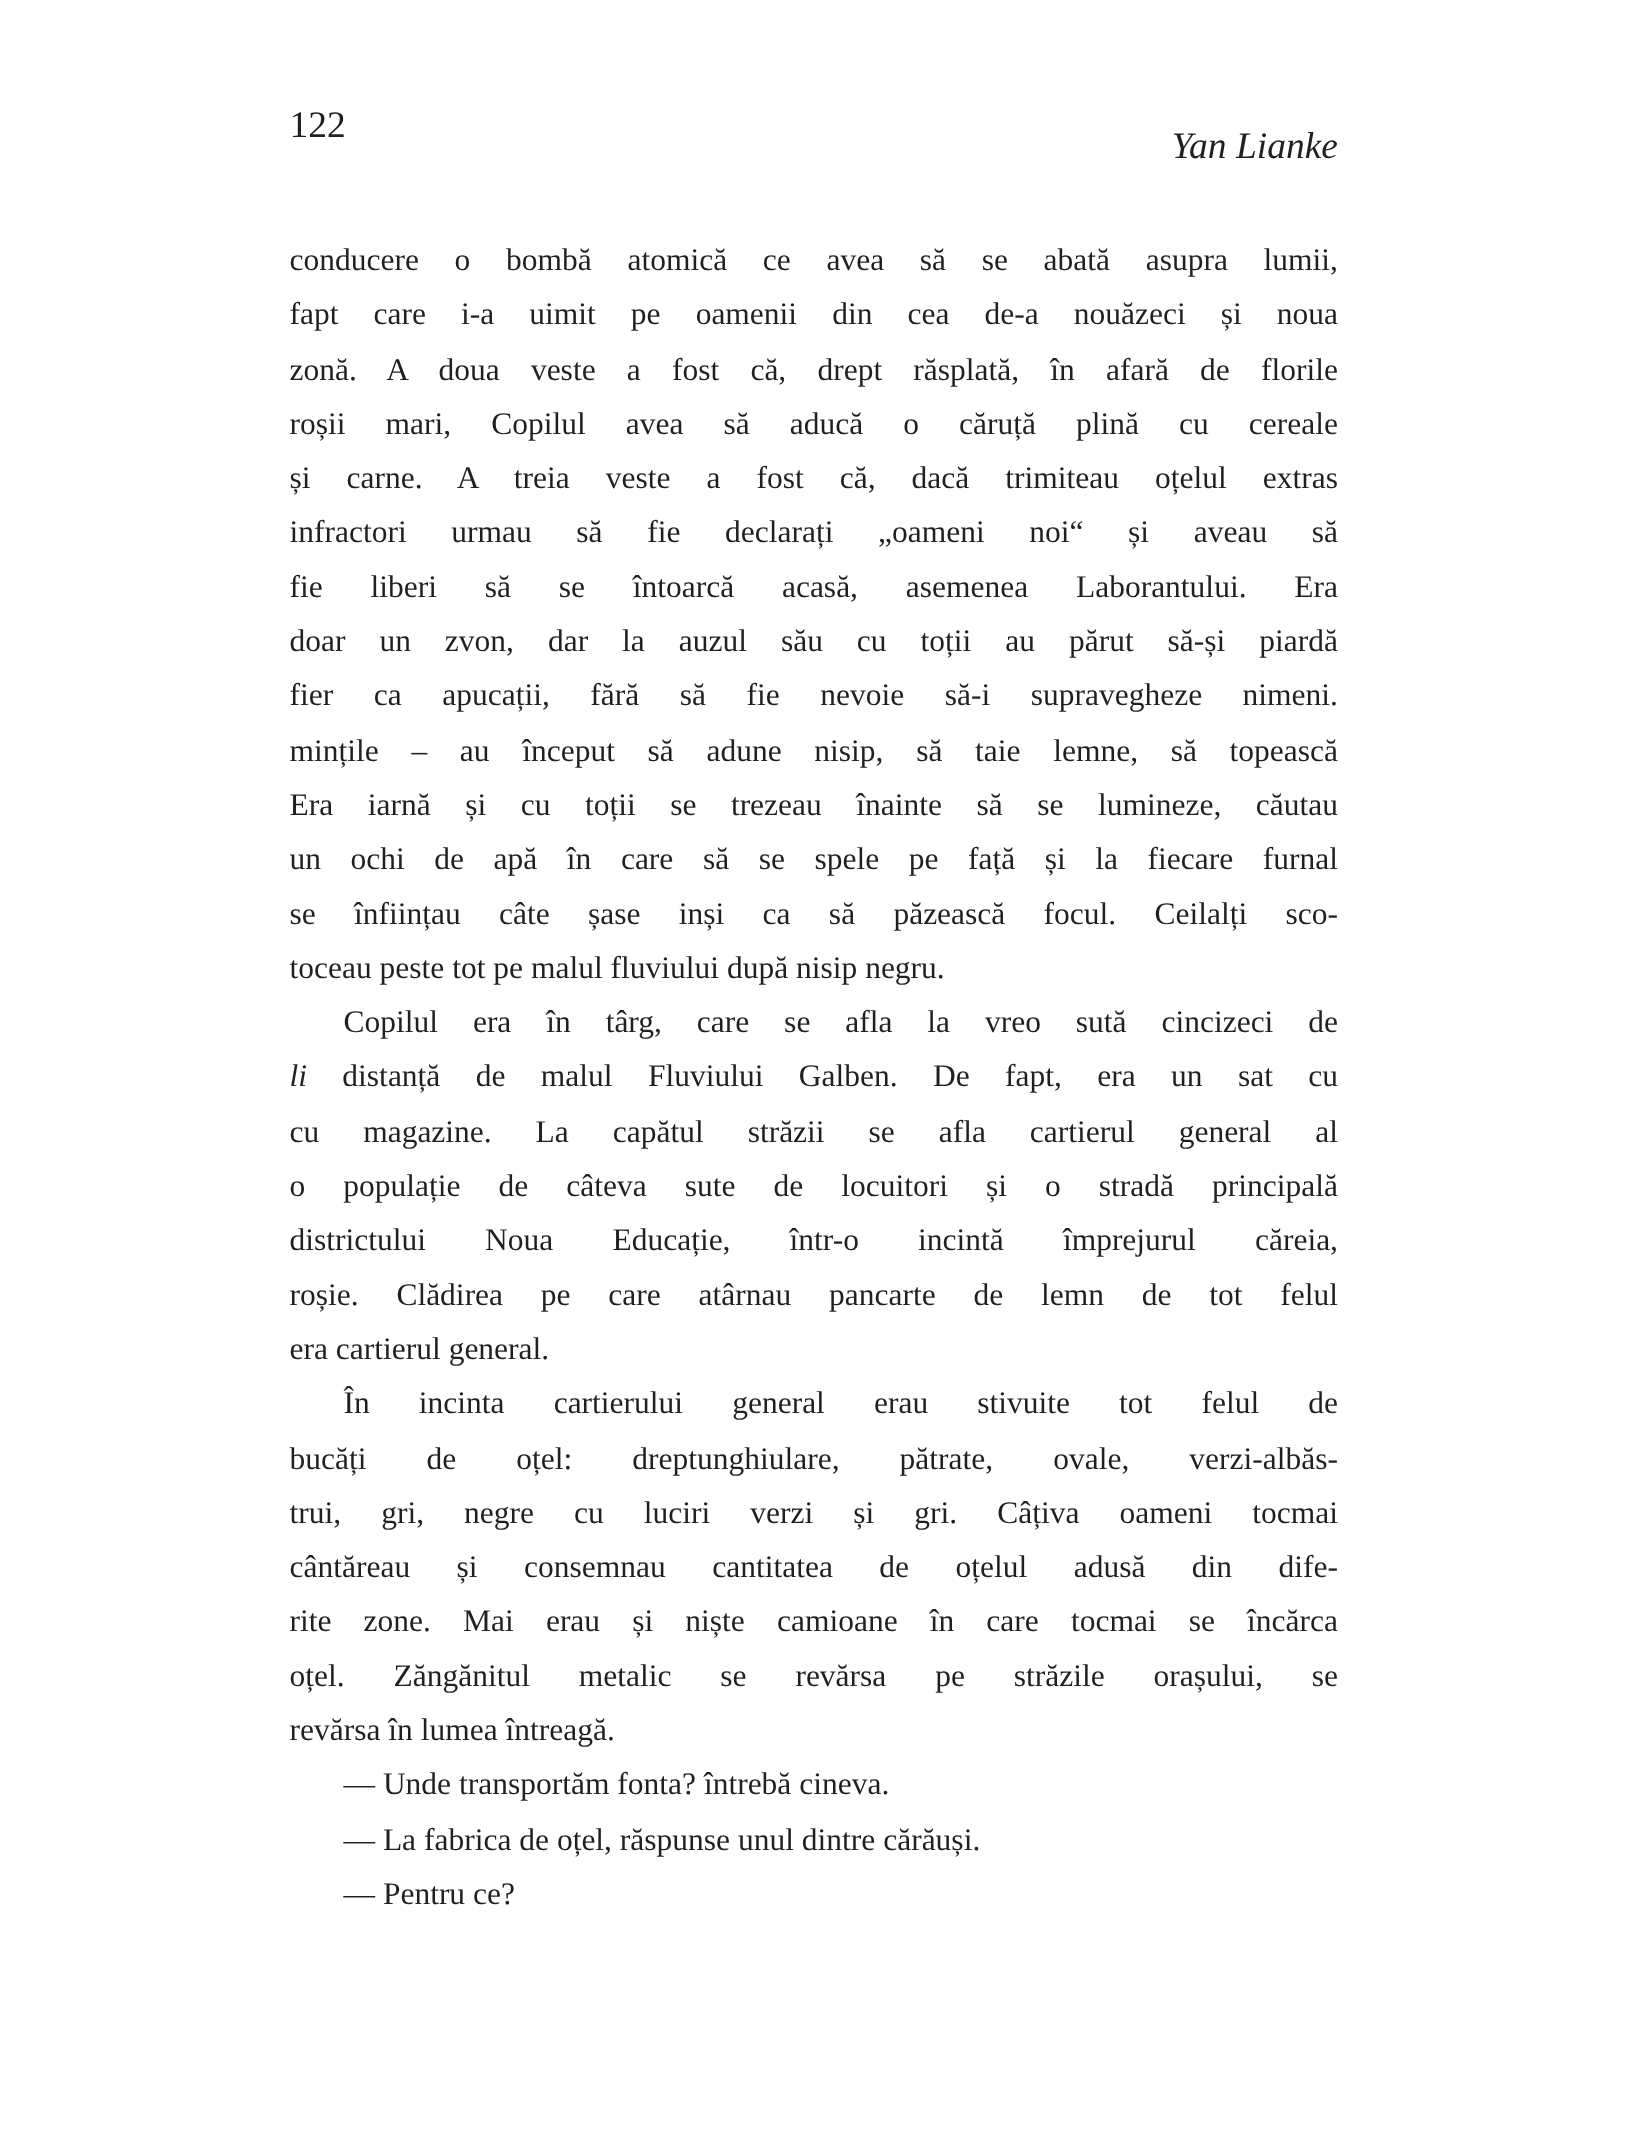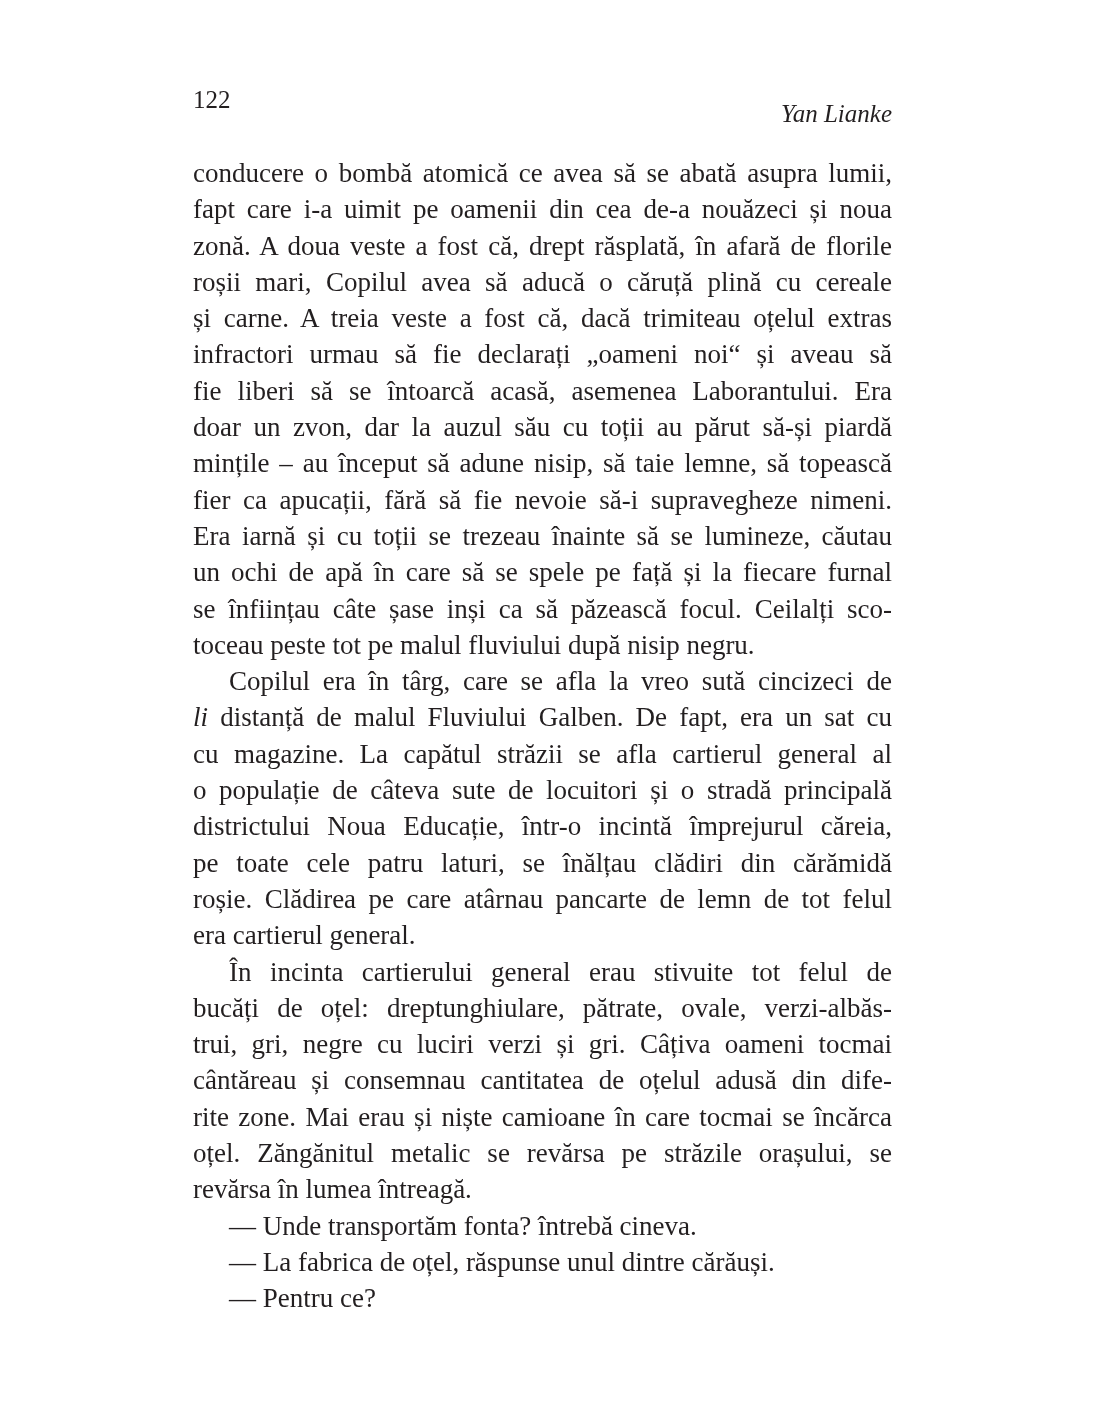--- a/index.html
+++ b/index.html
@@ -10,21 +10,21 @@
     body {
       width: 1100px;
       height: 1422px;
       position: relative;
       overflow: hidden;
       font-family: "Liberation Serif", "DejaVu Serif", serif;
       color: #231f20;
     }
     .running-head {
       position: absolute;
-      top: 82px;
+      top: 66px;
       left: 193px;
       width: 699px;
       height: 36px;
       font-size: 25px;
       line-height: 36px;
       text-align: right;
     }
     .page-number {
       position: absolute;
       left: 0;
@@ -35,21 +35,21 @@
       right: 0;
       top: 0;
       font-style: italic;
       margin-top: 14px;
     }
     .body-text {
       position: absolute;
       top: 155px;
       left: 193px;
       width: 699px;
-      font-size: 27px;
+      font-size: 21px;
       line-height: 36.3px;
     }
     .line {
       display: block;
       white-space: nowrap;
       text-align: justify;
       text-align-last: justify;
       height: 36.3px;
     }
     .line.last {
@@ -76,35 +76,34 @@
 
   <div>
     <span class="line">conducere o bombă atomică ce avea să se abată asupra lumii,</span>
     <span class="line">fapt care i-a uimit pe oamenii din cea de-a nouăzeci și noua</span>
     <span class="line">zonă. A doua veste a fost că, drept răsplată, în afară de florile</span>
     <span class="line">roșii mari, Copilul avea să aducă o căruță plină cu cereale</span>
     <span class="line">și carne. A treia veste a fost că, dacă trimiteau oțelul extras</span>
     <span class="line">infractori urmau să fie declarați „oameni noi“ și aveau să</span>
     <span class="line">fie liberi să se întoarcă acasă, asemenea Laborantului. Era</span>
     <span class="line">doar un zvon, dar la auzul său cu toții au părut să-și piardă</span>
+    <span class="line">fier ca apucații, fără să fie nevoie să-i supravegheze nimeni.</span>
     <span class="line">mințile – au început să adune nisip, să taie lemne, să topească</span>
-    <span class="line">fier ca apucații, fără să fie nevoie să-i supravegheze nimeni.</span>
     <span class="line">Era iarnă și cu toții se trezeau înainte să se lumineze, căutau</span>
     <span class="line">un ochi de apă în care să se spele pe față și la fiecare furnal</span>
     <span class="line">se înființau câte șase inși ca să păzească focul. Ceilalți sco-</span>
     <span class="line last">toceau peste tot pe malul fluviului după nisip negru.</span>
   </div>
 
   <div>
     <span class="line indent">Copilul era în târg, care se afla la vreo sută cincizeci de</span>
     <span class="line"><em>li</em><span> distanță de malul Fluviului Galben. De fapt, era un sat cu</span></span>
     <span class="line">cu magazine. La capătul străzii se afla cartierul general al</span>
     <span class="line">o populație de câteva sute de locuitori și o stradă principală</span>
     <span class="line">districtului Noua Educație, într-o incintă împrejurul căreia,</span>
-    <span class="line">pe toate cele patru laturi, se înălțau clădiri din cărămidă</span>
     <span class="line">roșie. Clădirea pe care atârnau pancarte de lemn de tot felul</span>
     <span class="line last">era cartierul general.</span>
   </div>
 
   <div>
     <span class="line indent">În incinta cartierului general erau stivuite tot felul de</span>
     <span class="line">bucăți de oțel: dreptunghiulare, pătrate, ovale, verzi-albăs-</span>
     <span class="line">trui, gri, negre cu luciri verzi și gri. Câțiva oameni tocmai</span>
     <span class="line">cântăreau și consemnau cantitatea de oțelul adusă din dife-</span>
     <span class="line">rite zone. Mai erau și niște camioane în care tocmai se încărca</span>

